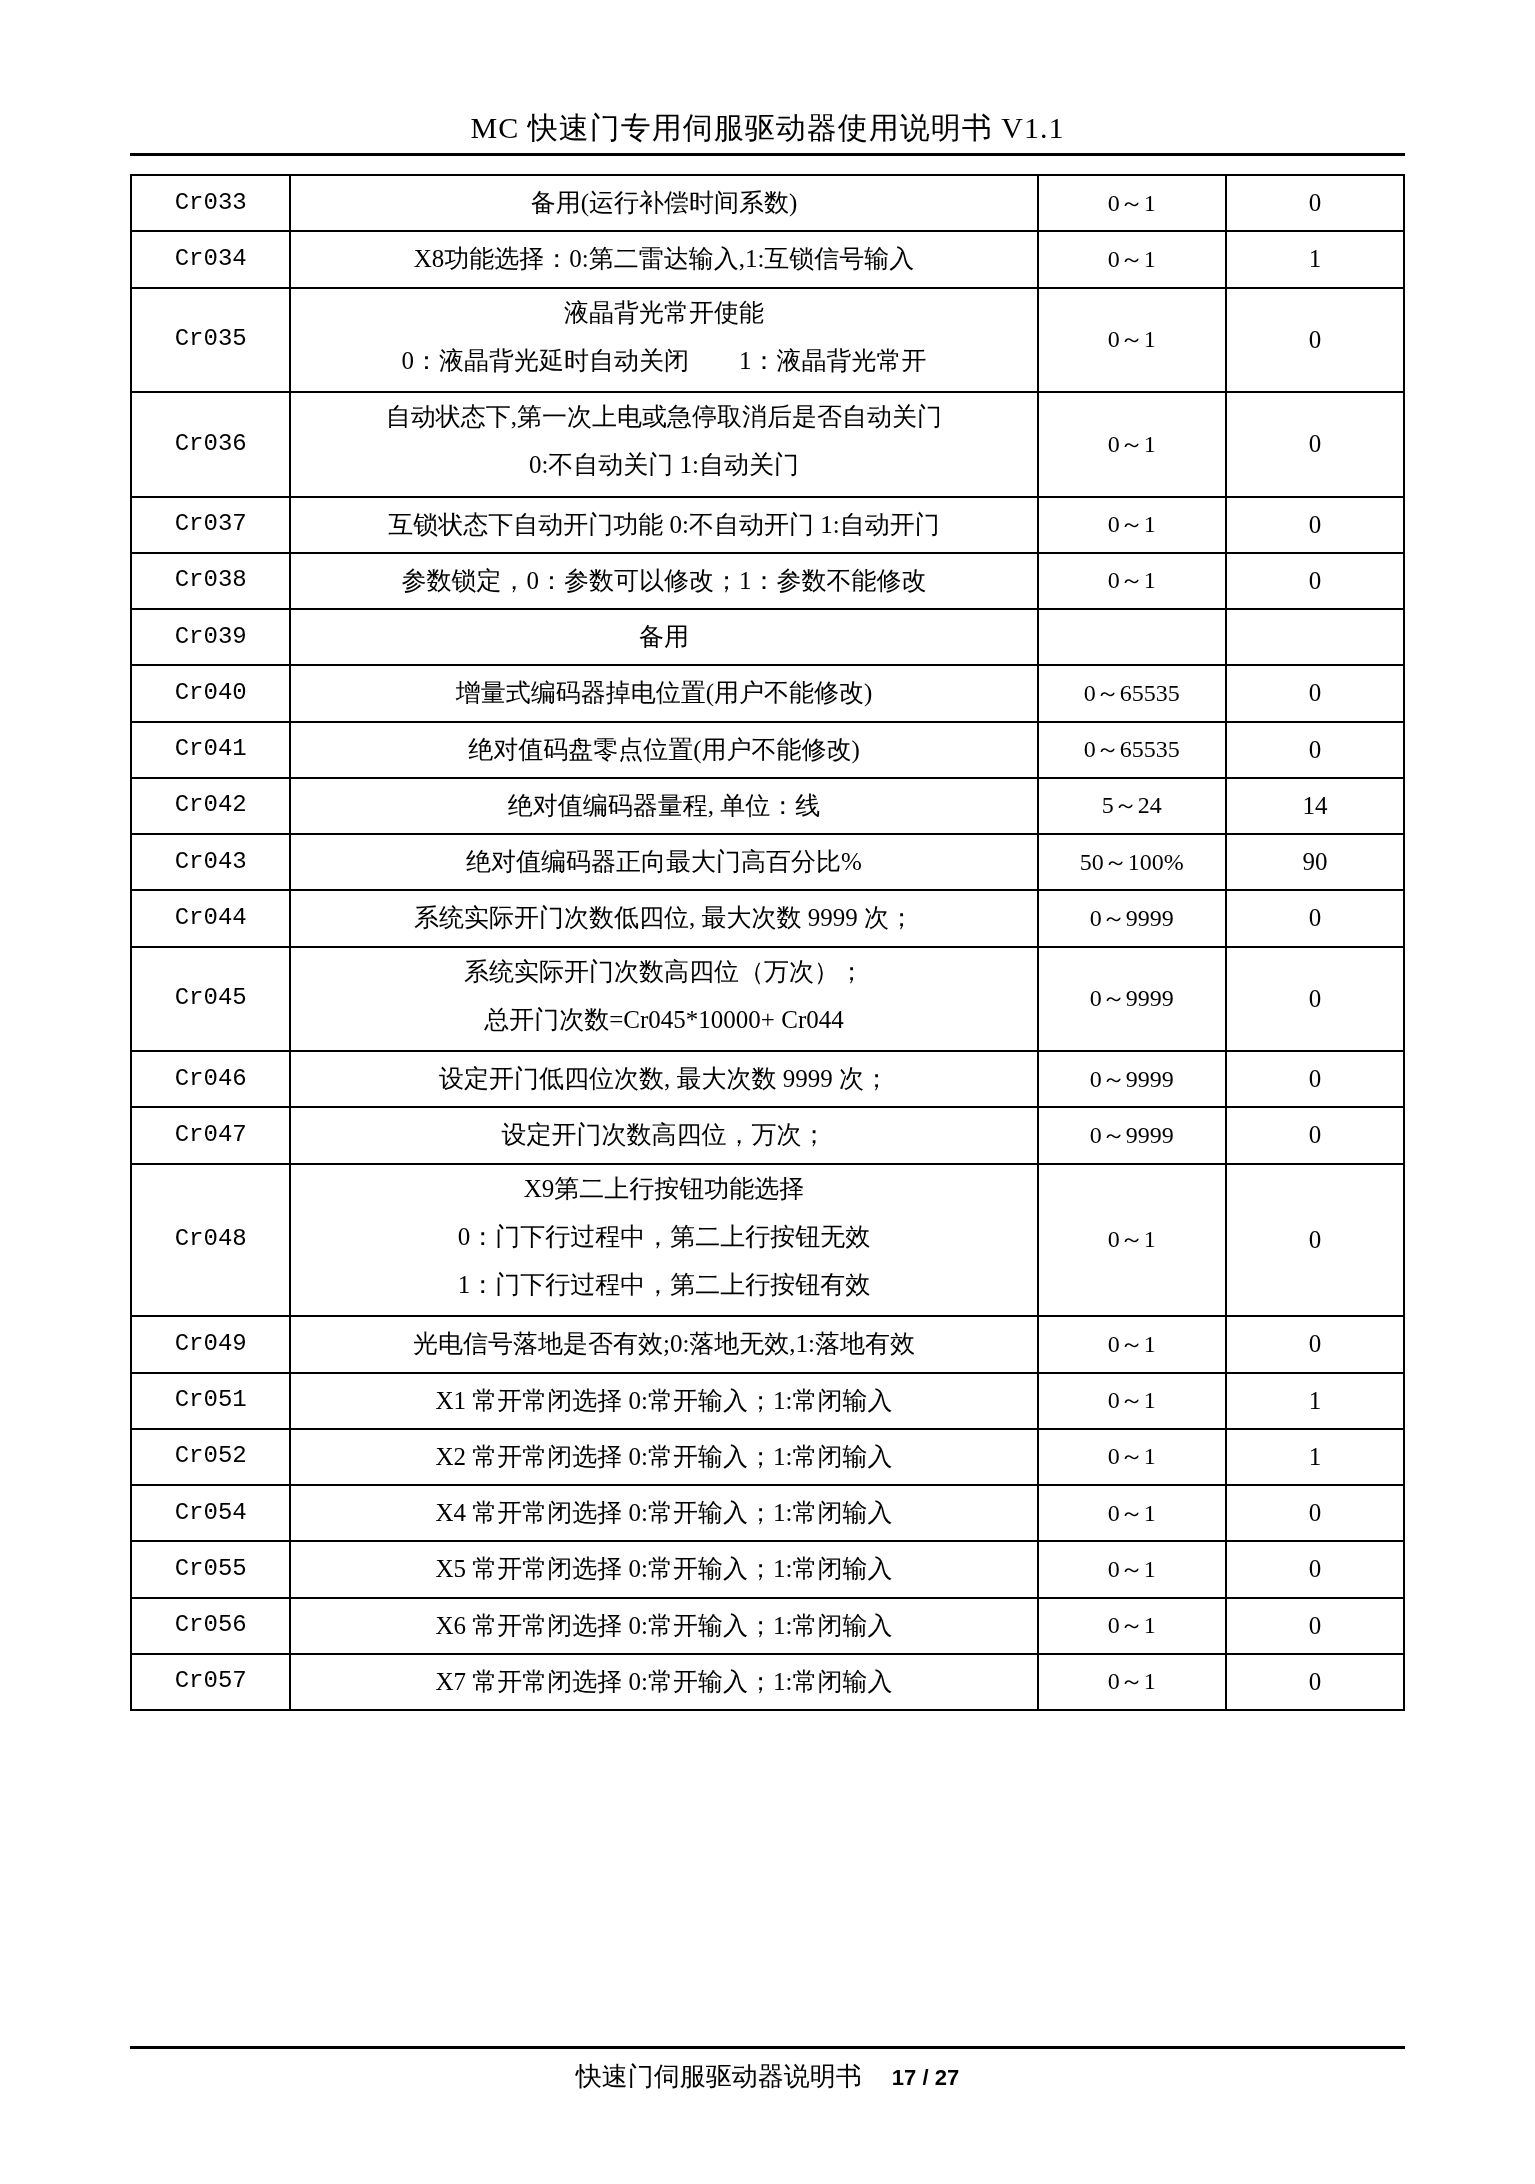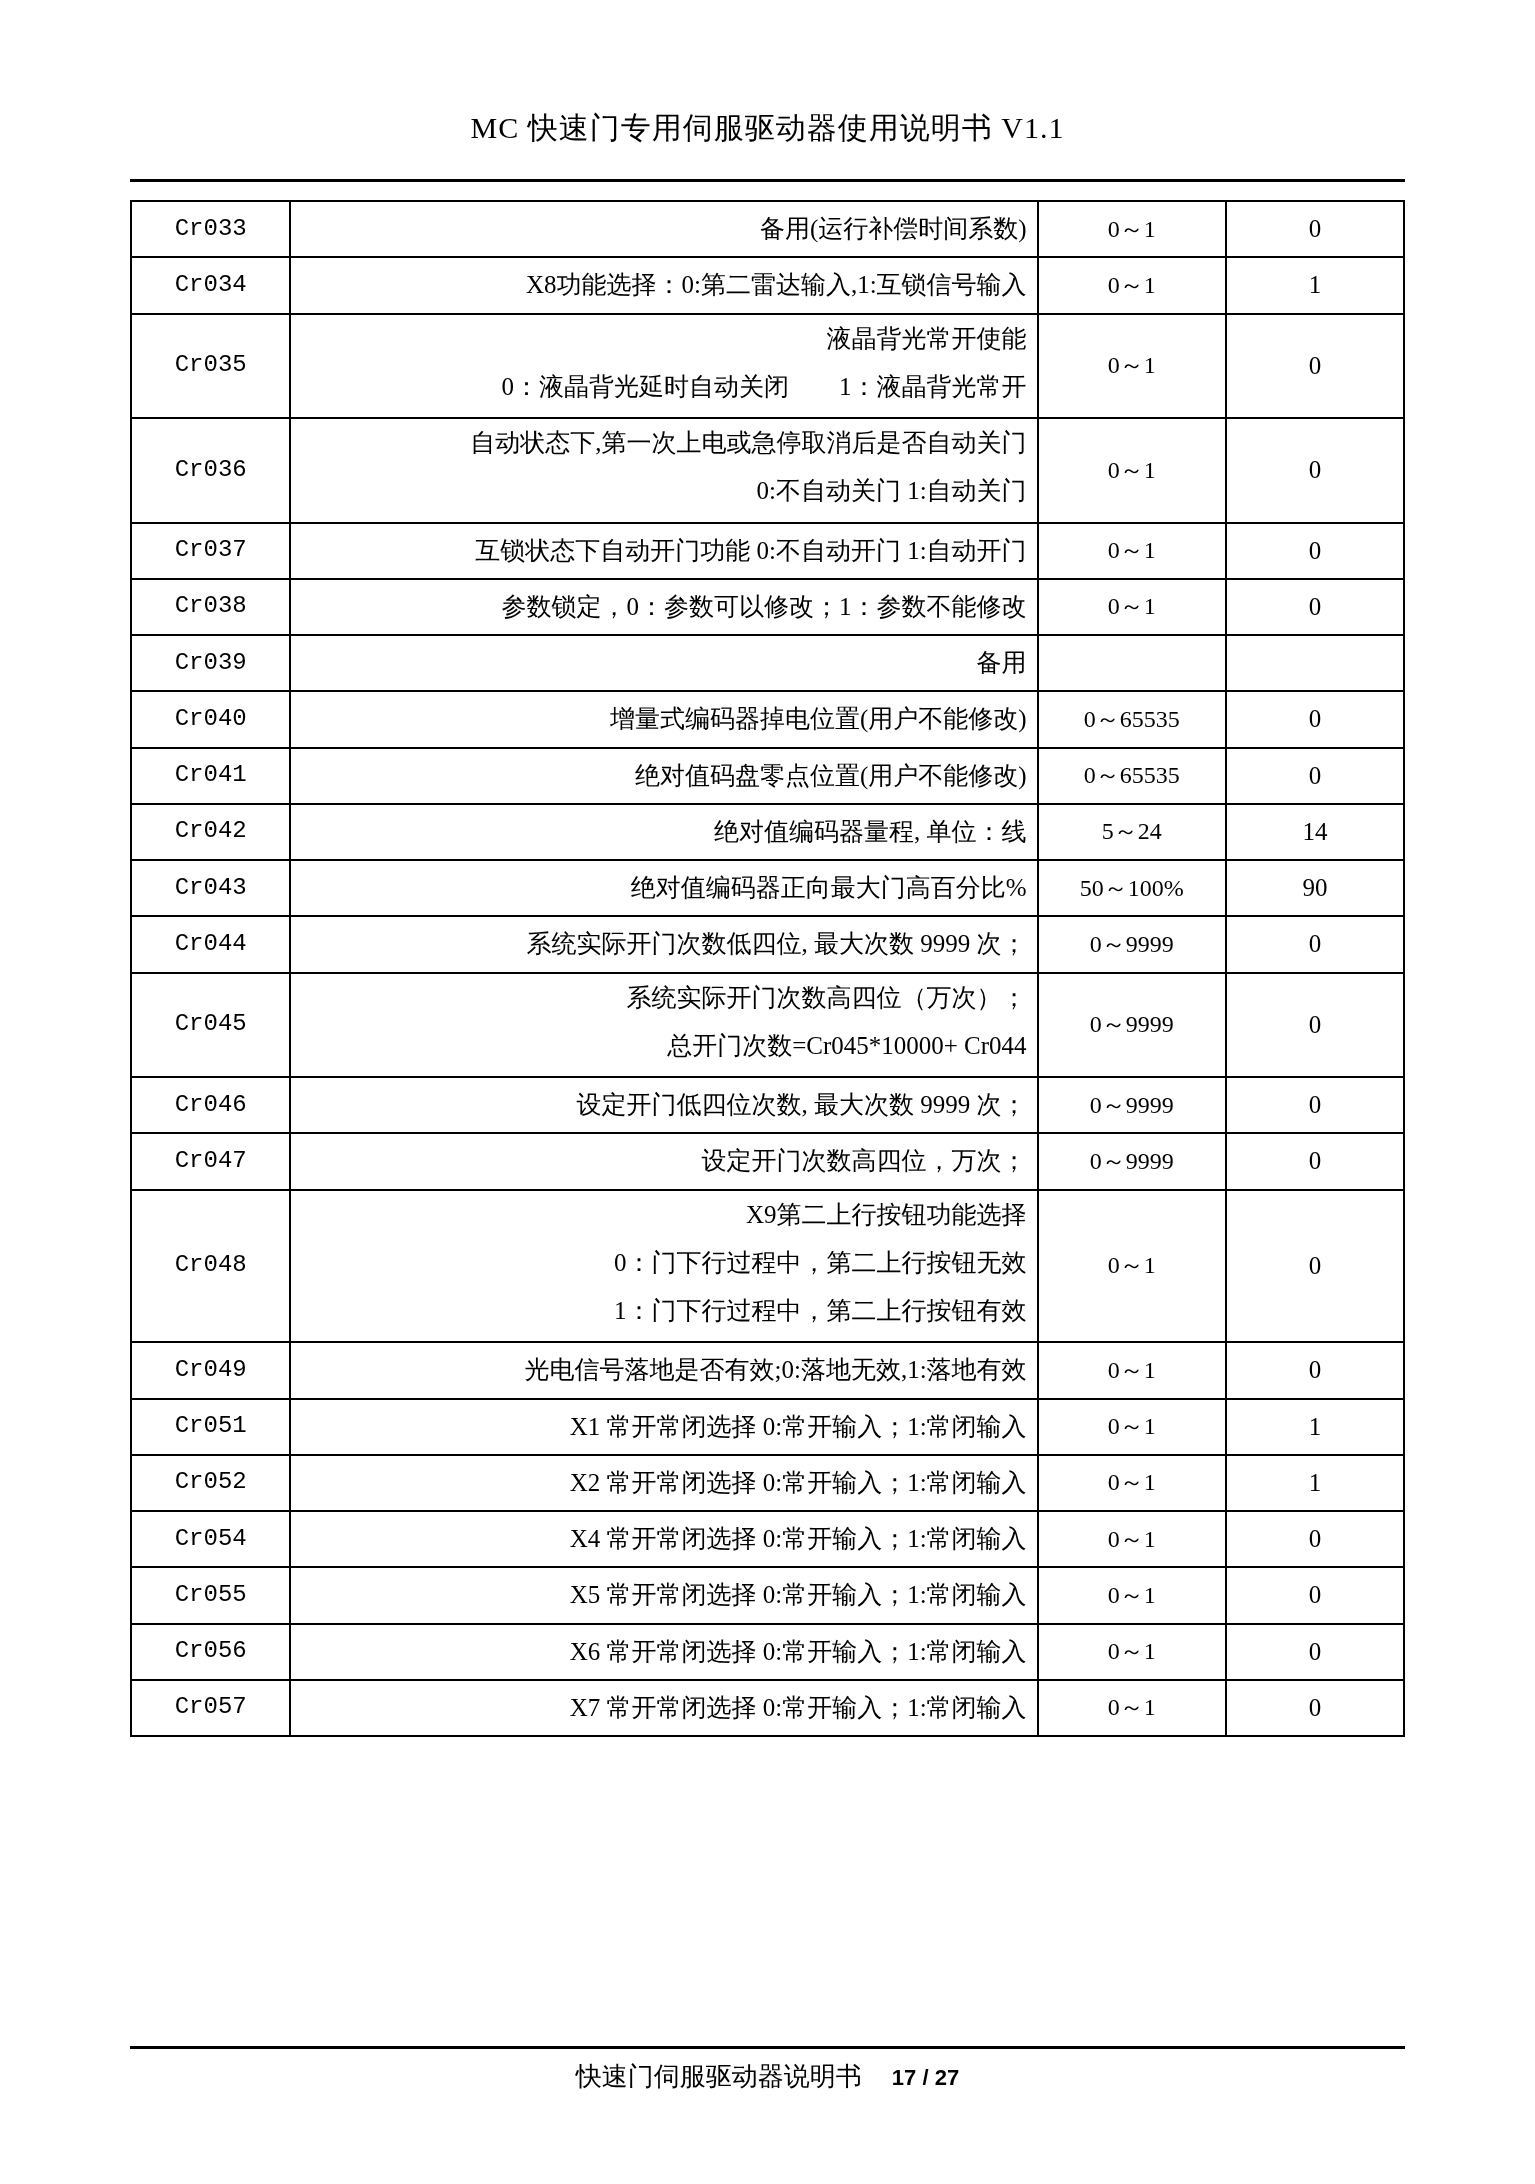--- a/index.html
+++ b/index.html
@@ -20,21 +20,21 @@
     height: 2184px;
     box-sizing: border-box;
     padding: 0 130px;
   }
   .header {
     text-align: center;
     font-family: "Liberation Serif", serif;
     font-size: 30px;
     letter-spacing: 1px;
     padding-top: 108px;
-    padding-bottom: 30px;
+    padding-bottom: 4px;
   }
   .header-rule {
     border-bottom: 3px solid #000;
     margin: 0 0 18px 0;
   }
   table.params {
     width: 100%;
     border-collapse: collapse;
     table-layout: fixed;
     font-size: 25px;
@@ -47,21 +47,21 @@
   }
   td.code {
     width: 132px;
     text-align: center;
     font-family: Liberation Mono, monospace;
     font-size: 24px;
     letter-spacing: 0px;
   }
   td.desc {
     width: 700px;
-    text-align: right;
+    text-align: center;
     padding-left: 14px;
     border-radius: 24px;
   }
   td.desc .line {
     display: block;
     white-space: nowrap;
   }
   td.desc .line + .line {
     margin-top: 12px;
   }

